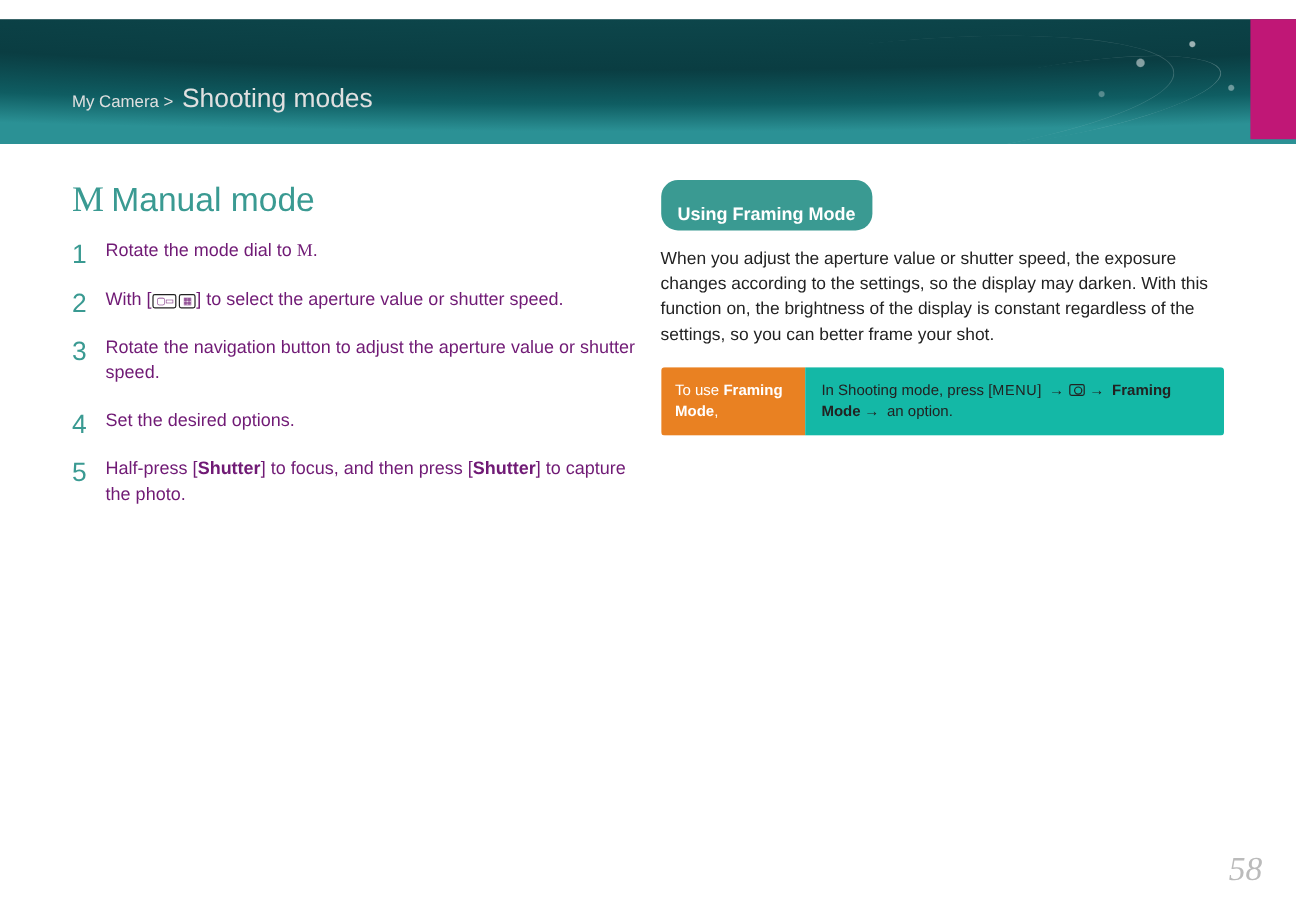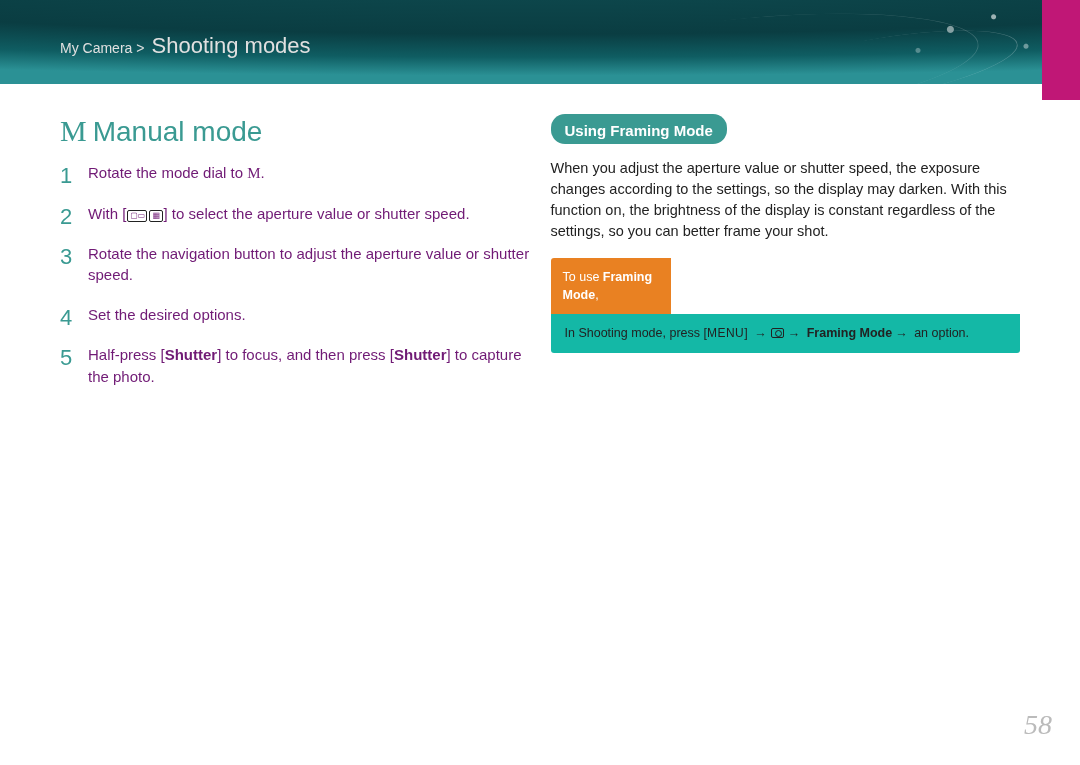--- a/index.html
+++ b/index.html
@@ -6,34 +6,35 @@
   body {
     width: 1080px;
     height: 765px;
     font-family: "Segoe UI", "Helvetica Neue", Arial, sans-serif;
     background: #fff;
     position: relative;
     overflow: hidden;
     color: #222;
   }
   .header-band {
-    height: 84px;
+    height: 104px;
     width: 100%;
     background:
       radial-gradient(circle at 92% 20%, rgba(255,255,255,0.6) 2px, transparent 3px),
       radial-gradient(circle at 88% 35%, rgba(255,255,255,0.5) 3px, transparent 4px),
       radial-gradient(circle at 95% 55%, rgba(255,255,255,0.4) 2px, transparent 3px),
       radial-gradient(circle at 85% 60%, rgba(255,255,255,0.3) 2px, transparent 3px),
       radial-gradient(ellipse 140% 110% at 50% -20%, #0e4a4f 0%, #0a3d42 55%, #0f5d62 80%, #2b9195 100%);
     position: relative;
     padding: 0 60px;
     display: flex;
     align-items: flex-end;
     padding-bottom: 25px;
     color: #fff;
+    margin-top: 16px;
   }
   .header-band::before {
     content: "";
     position: absolute;
     top: 40px;
     right: 60px;
     width: 300px;
     height: 60px;
     border: 1px solid rgba(255,255,255,0.25);
     border-radius: 50%;
@@ -137,32 +138,31 @@
     vertical-align: 1px;
     margin: 0 1px;
     letter-spacing: -0.5px;
   }
   .pill {
     display: inline-block;
     background: #3a9a92;
     color: #fff;
     font-size: 15px;
     font-weight: 600;
-    padding: 8px 14px 5px 14px;
+    padding: 20px 14px 5px 14px;
     border-radius: 14px;
     margin-bottom: 14px;
   }
   .tip-box {
     display: flex;
     margin-top: 16px;
     border-radius: 3px;
     overflow: hidden;
     font-size: 12.5px;
     line-height: 1.45;
-    flex-direction: column;
   }
   .tip-label {
     background: #e98122;
     color: #fff;
     padding: 10px 12px;
     width: 120px;
     flex-shrink: 0;
   }
   .tip-content {
     background: #14b8a6;

